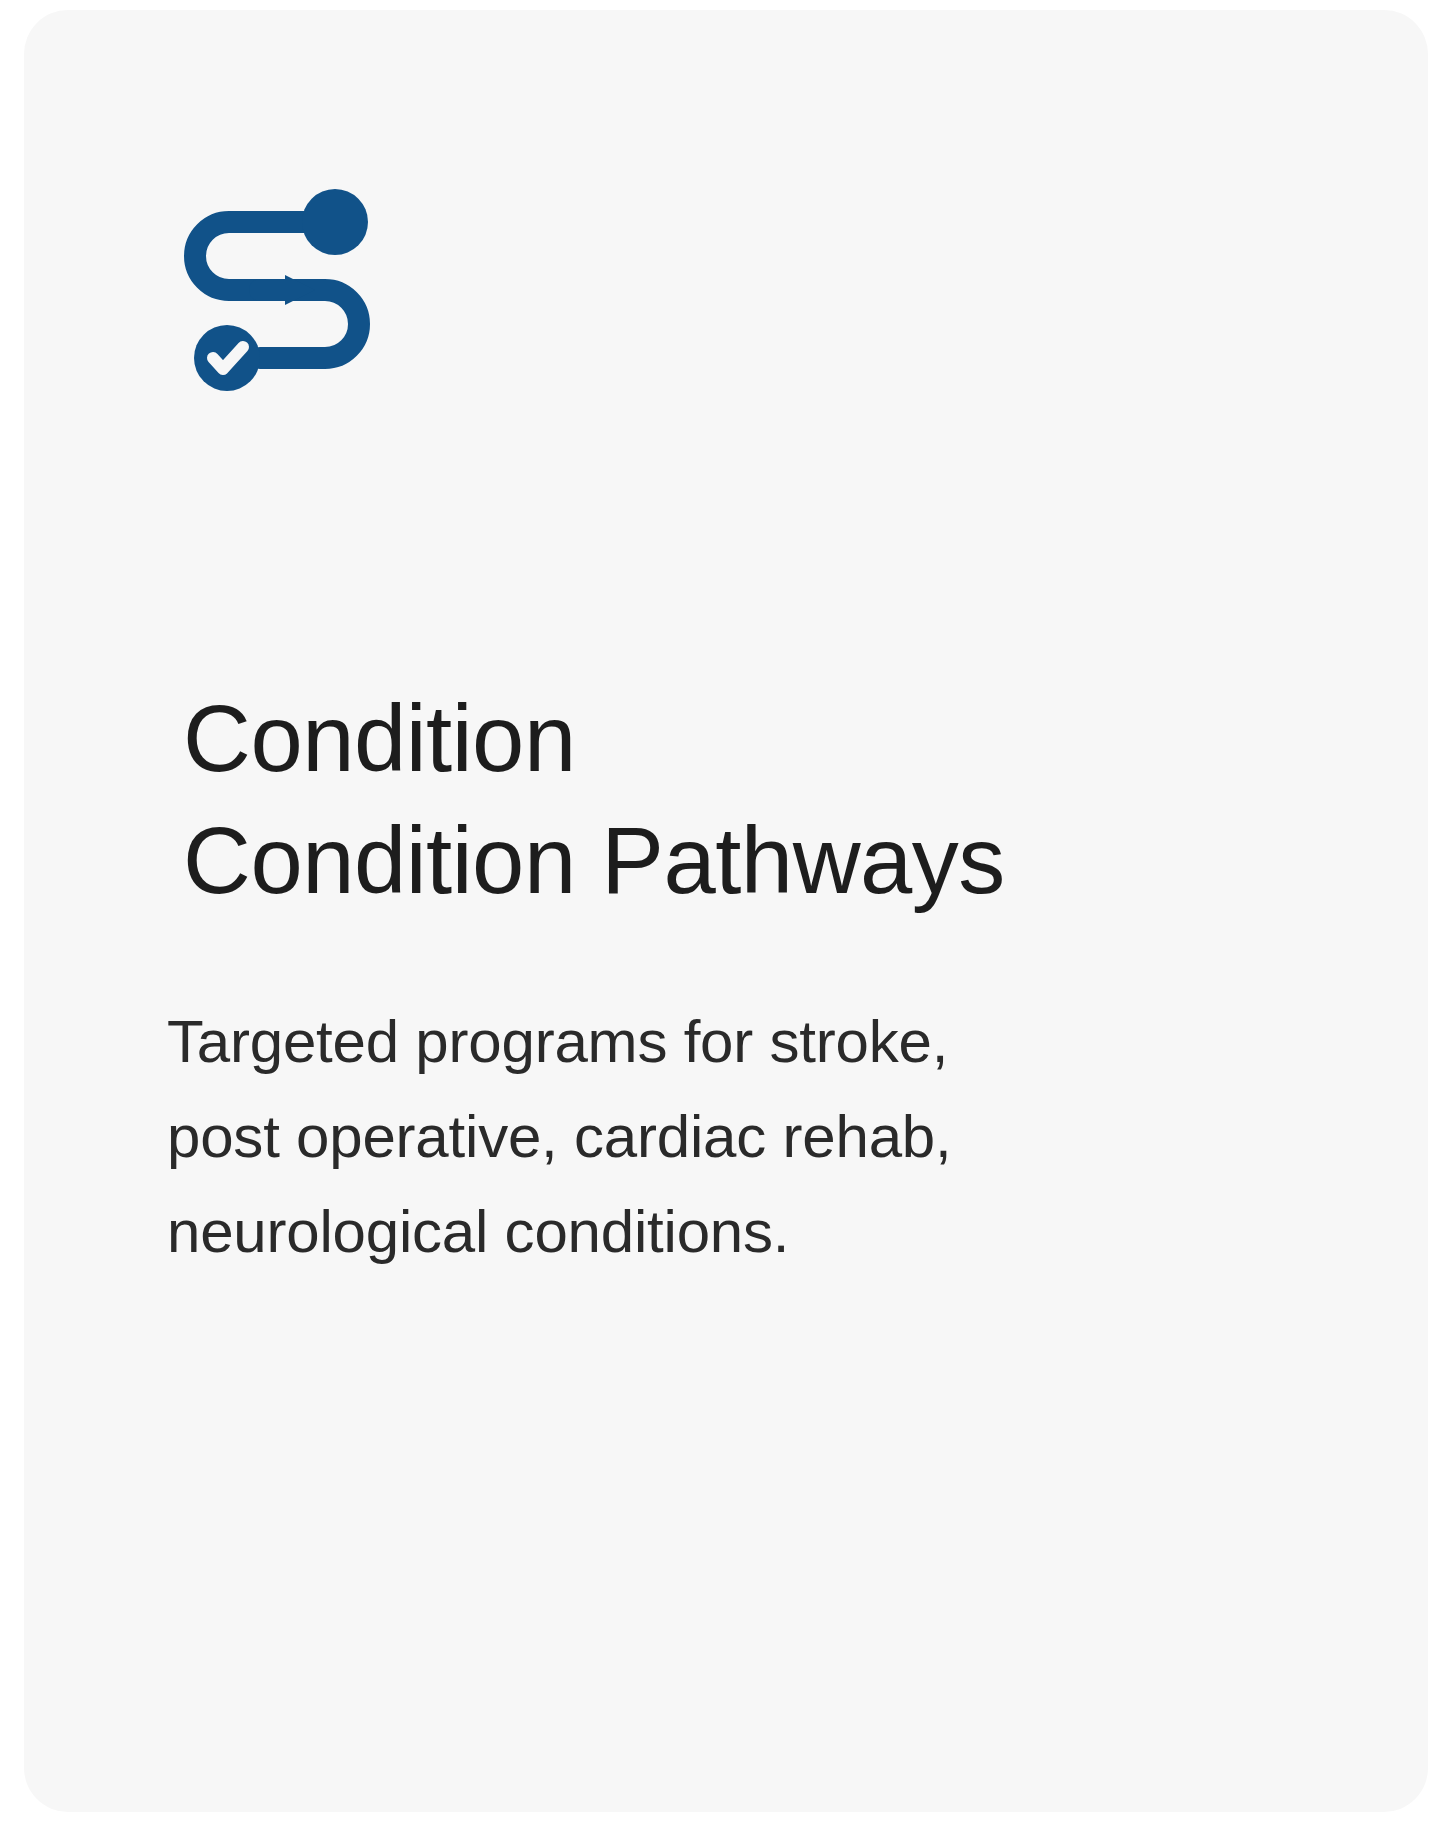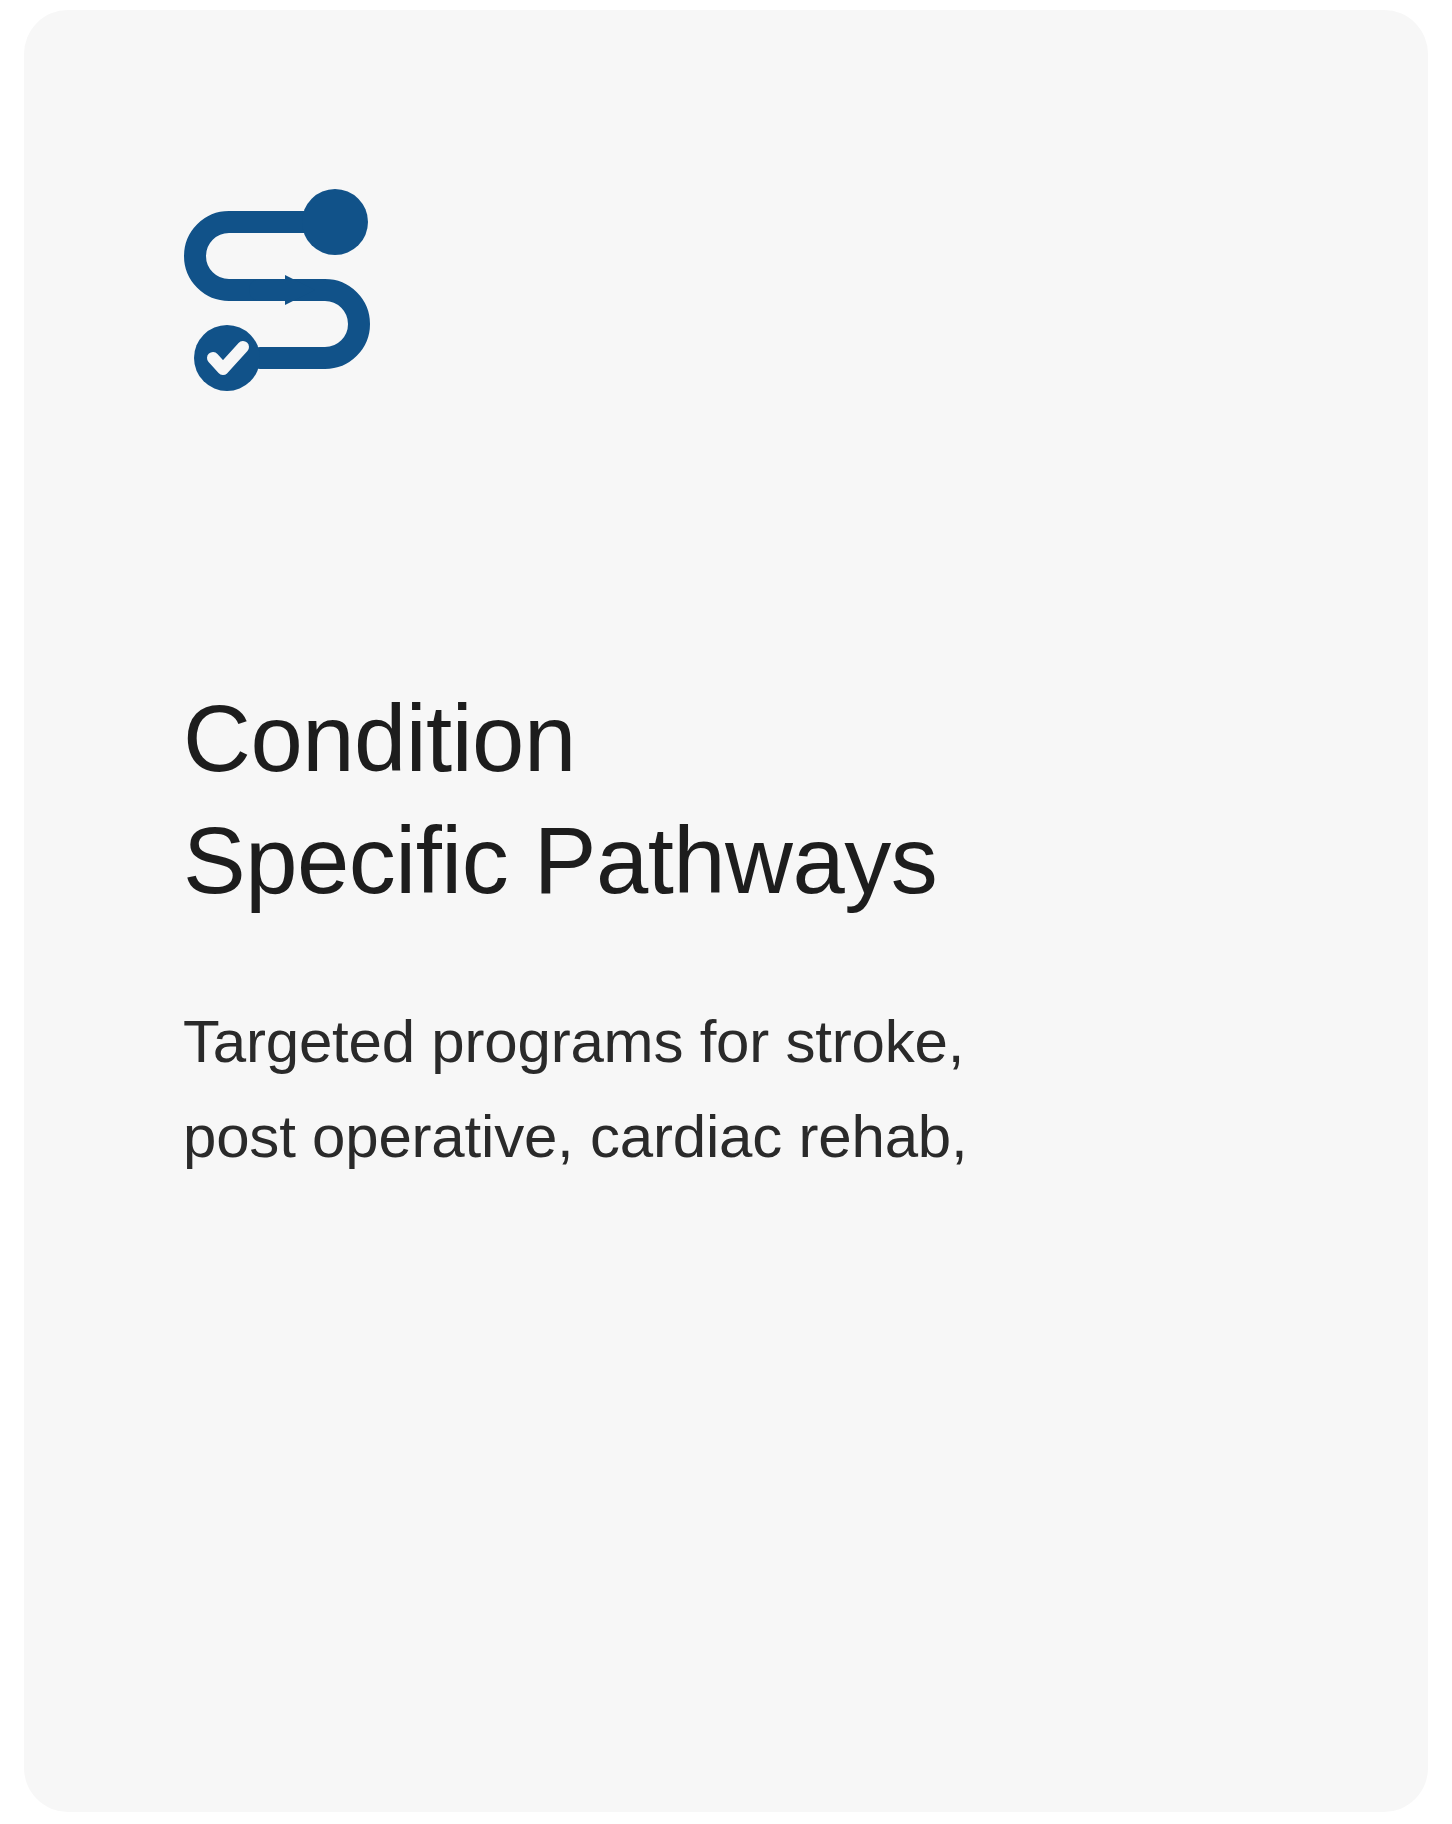--- a/index.html
+++ b/index.html
@@ -63,21 +63,20 @@
     width: 930px;
     font-size: 60px;
     line-height: 1.58;
     font-weight: 400;
     color: #2a2a2a;
     letter-spacing: -0.2px;
   }
   .card-body .line {
     display: block;
     white-space: pre;
-    margin-left: 16px;
   }
 </style>
 </head>
 <body>
 
 <div class="card">
 
   <div class="icon-wrap">
     <svg viewBox="0 0 220 220" xmlns="http://www.w3.org/2000/svg">
       <g fill="none" stroke="#115289" stroke-width="22" stroke-linecap="round" stroke-linejoin="round">
@@ -91,21 +90,22 @@
 
       <circle cx="170" cy="47" r="33" fill="#115289"></circle>
 
       <circle cx="62" cy="183" r="33" fill="#115289"></circle>
       <path d="M48 183 l10 11 20 -22" fill="none" stroke="#f7f7f7" stroke-width="12" stroke-linecap="round" stroke-linejoin="round"></path>
     </svg>
   </div>
 
   <h2 class="card-title">
     <span class="line">Condition</span>
-    <span class="line">Specific Pathways</span>
+    <span class="line">Condition Pathways</span>
   </h2>
 
   <p class="card-body">
     <span class="line">Targeted programs for stroke,</span>
     <span class="line">post operative, cardiac rehab,</span>
+    <span class="line">neurological conditions.</span>
   </p>
 
 </div>
 
 </body></html>

